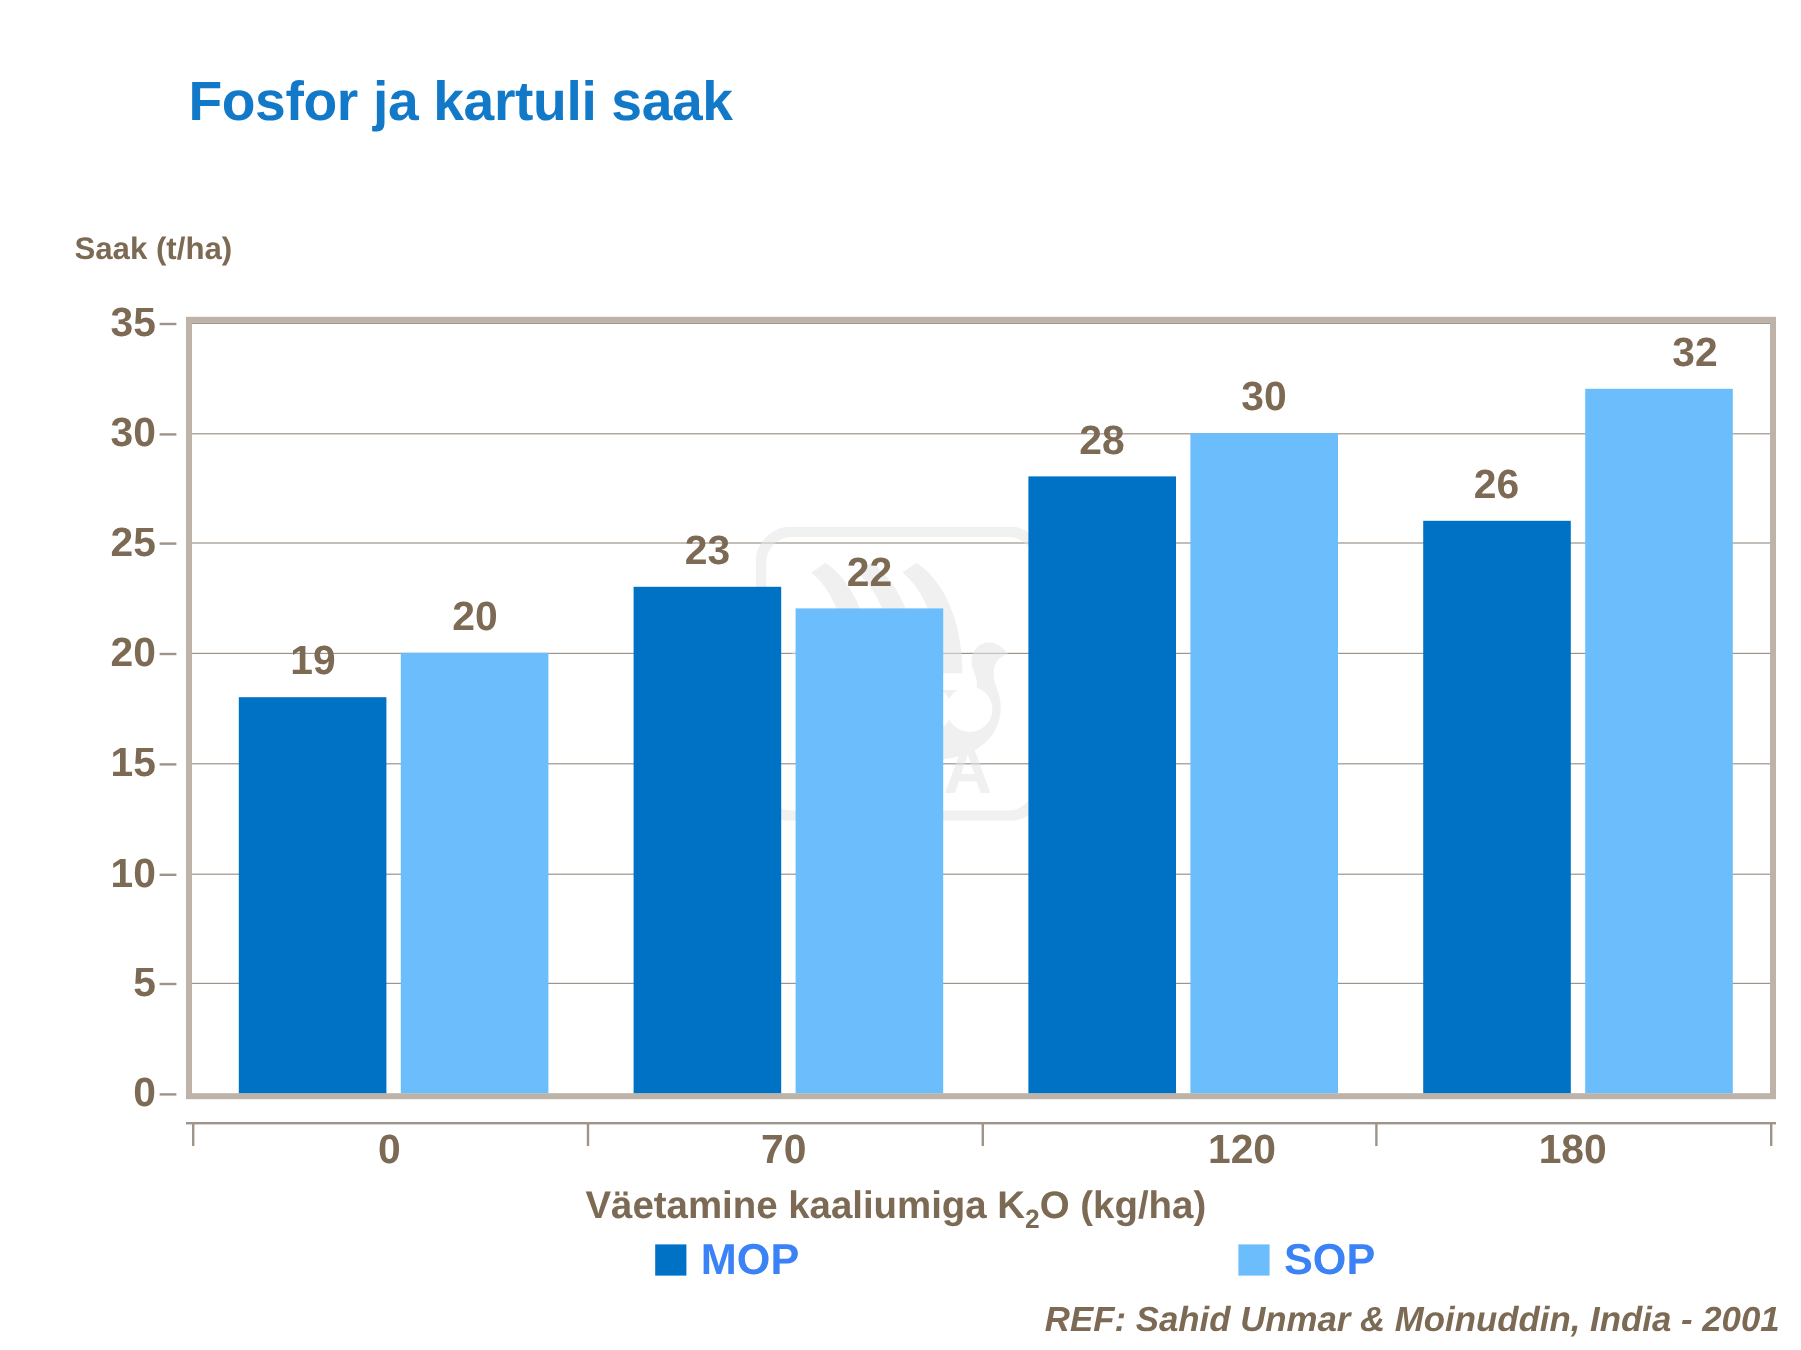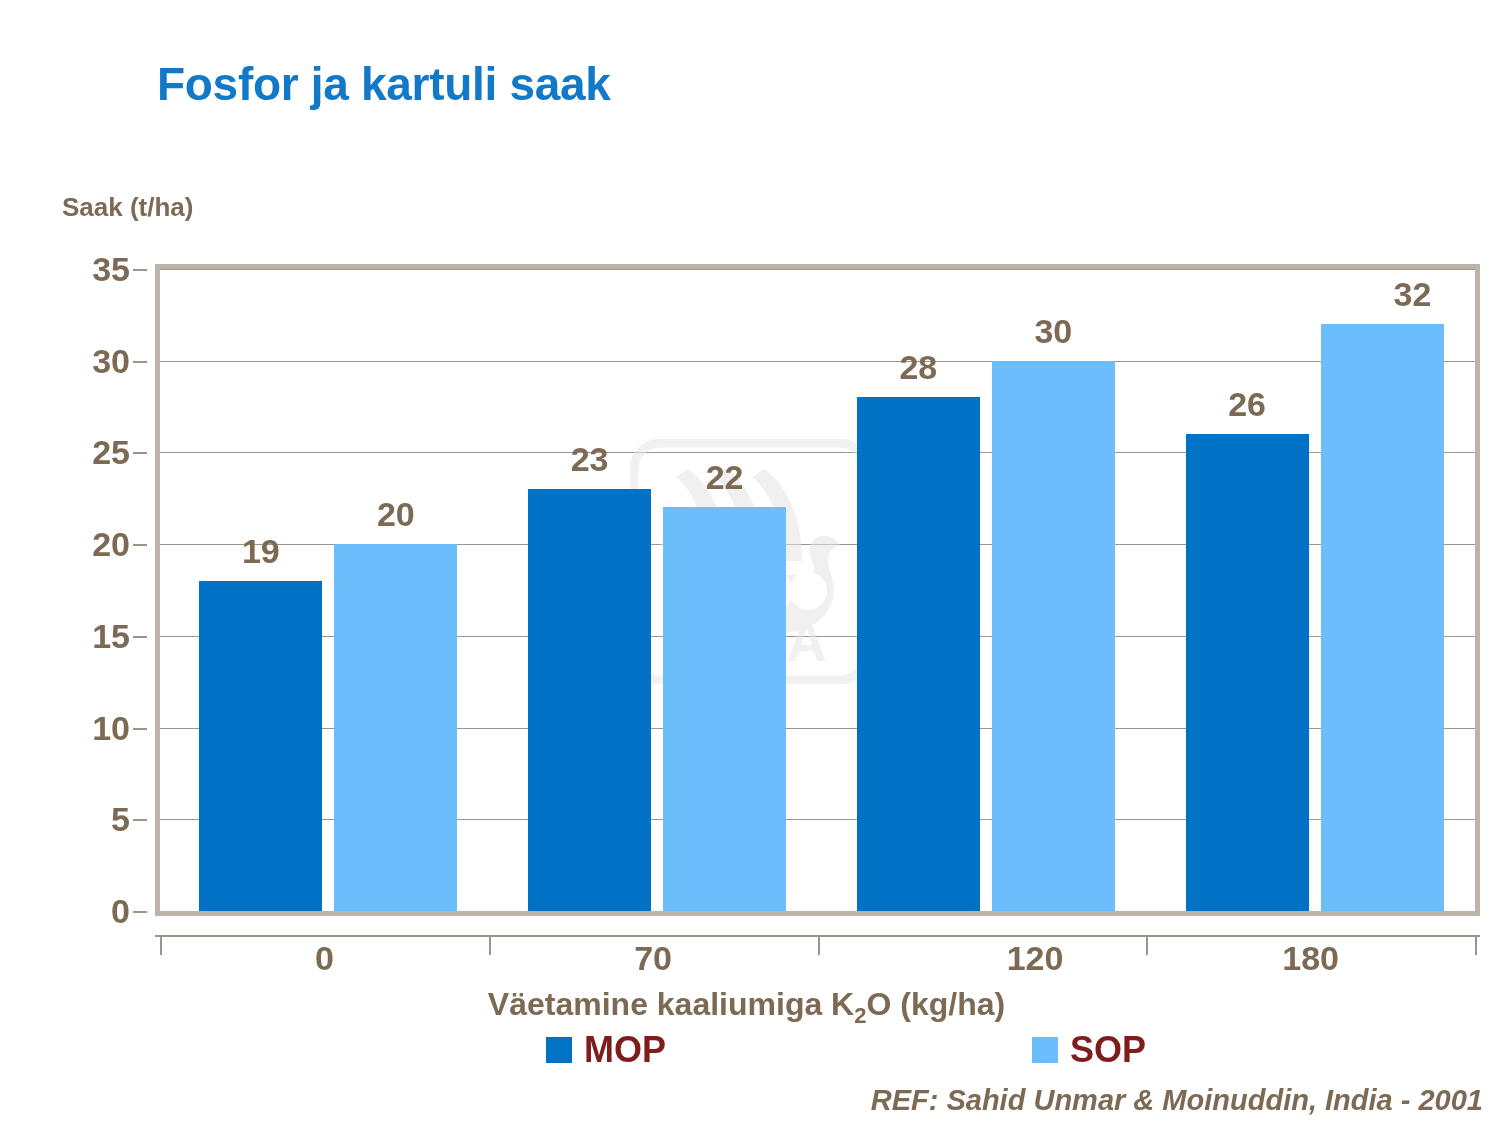--- a/index.html
+++ b/index.html
@@ -176,21 +176,21 @@
     gap: 12px;
   }
   .legend-swatch {
     width: 26px;
     height: 26px;
     display: block;
   }
   .legend-label {
     font-size: 36px;
     font-weight: bold;
-    color: #7f1d1d;
+    color: #3b82f6;
     line-height: 1;
   }
   #legend-mop { left: 546px; }
   #legend-sop { left: 1032px; }
 
   
   #reference {
     position: absolute;
     right: 18px;
     top: 1084px;

